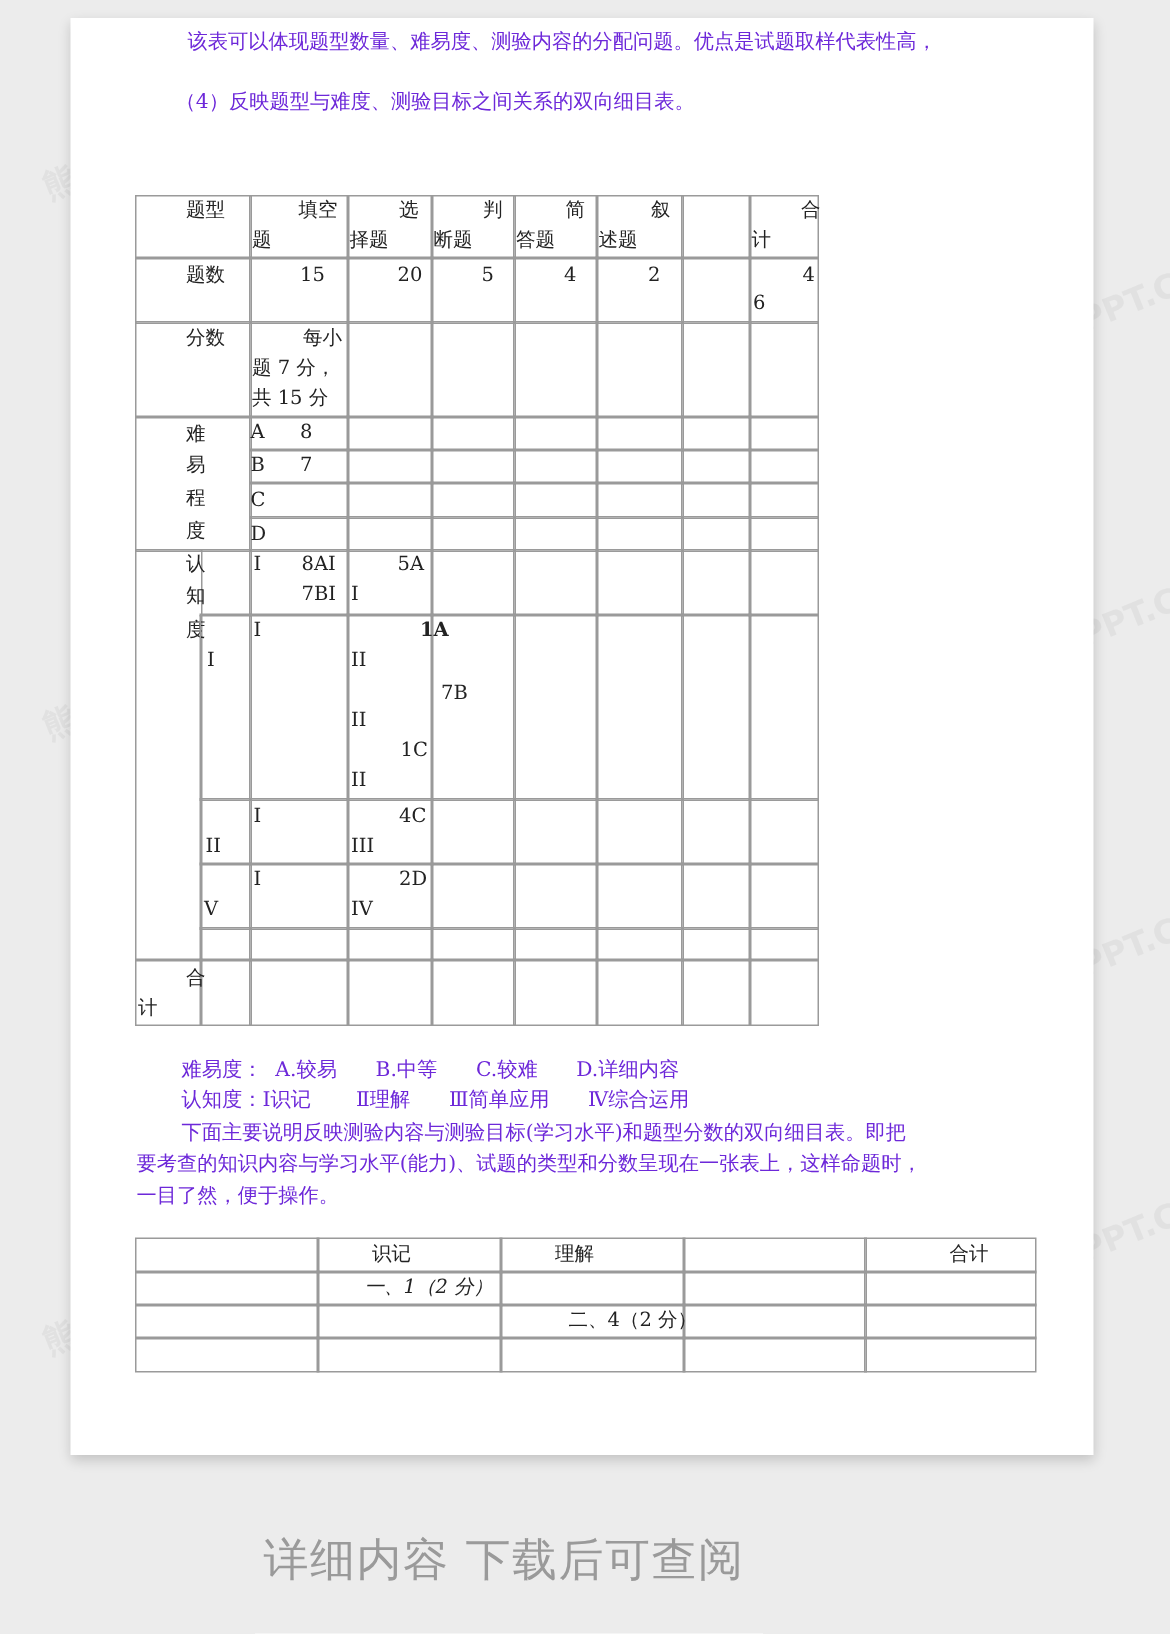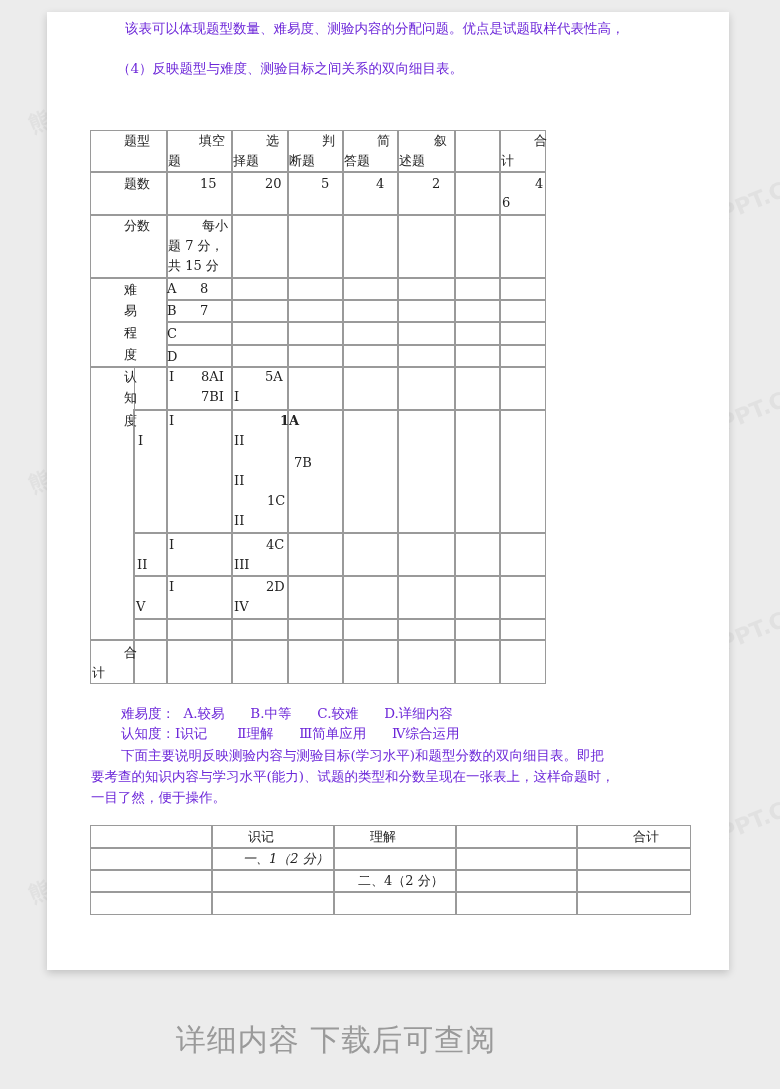--- a/index.html
+++ b/index.html
@@ -253,21 +253,21 @@
   <div class="cell" style="left:333px;top:847px;width:124px;height:24px;"></div>
   <div class="cell" style="left:455px;top:847px;width:123px;height:24px;"></div>
   <div class="cell" style="left:576px;top:847px;width:115px;height:24px;"></div>
   <div class="t" style="left:243px;top:849px;font-style:italic;">一、1（2 分）</div>
 
   <div class="cell" style="left:90px;top:869px;width:123px;height:24px;"></div>
   <div class="cell" style="left:211px;top:869px;width:124px;height:24px;"></div>
   <div class="cell" style="left:333px;top:869px;width:124px;height:24px;"></div>
   <div class="cell" style="left:455px;top:869px;width:123px;height:24px;"></div>
   <div class="cell" style="left:576px;top:869px;width:115px;height:24px;"></div>
-  <div class="t" style="left:358px;top:871px;">二、4（2 分）</div>
+  <div class="t" style="left:379px;top:871px;">二、4（2 分）</div>
 
   <div class="cell" style="left:90px;top:891px;width:123px;height:24px;"></div>
   <div class="cell" style="left:211px;top:891px;width:124px;height:24px;"></div>
   <div class="cell" style="left:333px;top:891px;width:124px;height:24px;"></div>
   <div class="cell" style="left:455px;top:891px;width:123px;height:24px;"></div>
   <div class="cell" style="left:576px;top:891px;width:115px;height:24px;"></div>
 </div>
 
 <div class="footer">详细内容 下载后可查阅</div>
 

